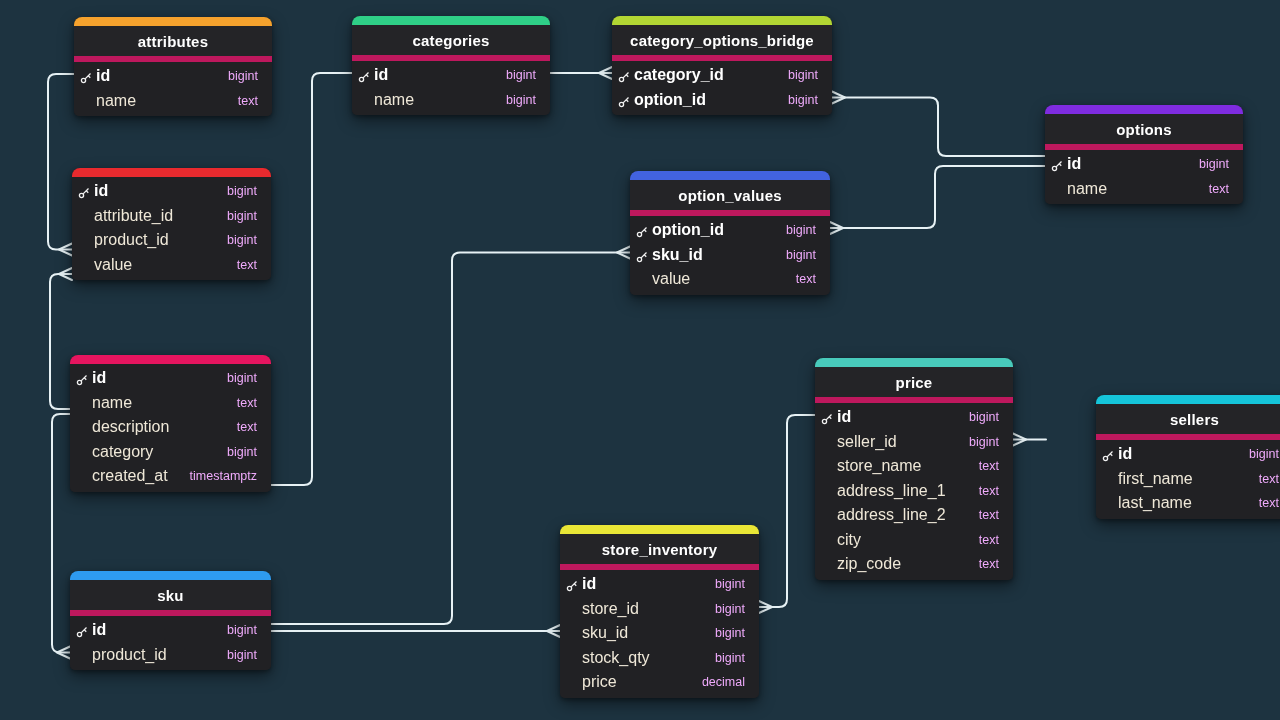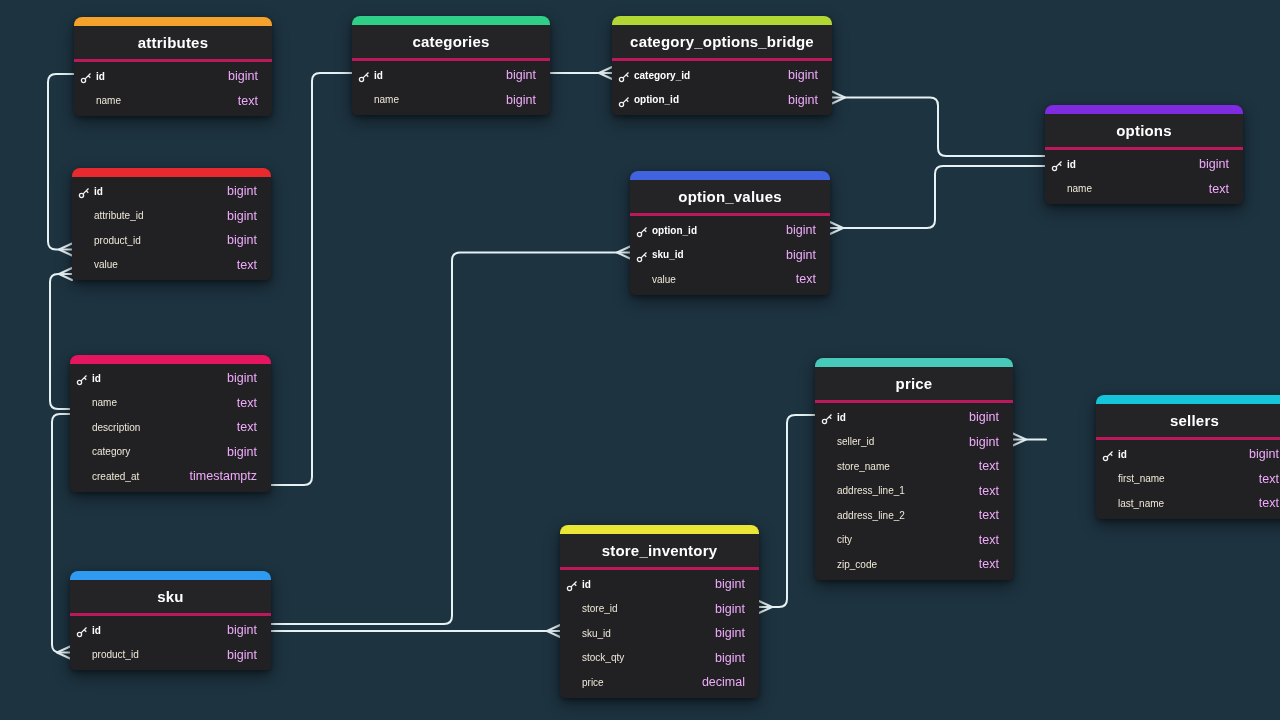--- a/index.html
+++ b/index.html
@@ -14,30 +14,30 @@
     pointer-events:stroke;
   }
   .table{
     position:absolute;border-radius:8px 8px 5px 5px;
     box-shadow:0 6px 16px rgba(0,0,0,.45), 0 2px 4px rgba(0,0,0,.35);
     background:#202023;
   }
   .accent{height:9px;border-radius:8px 8px 0 0;}
   .thead{
     height:36px;display:flex;align-items:center;justify-content:center;
-    background:#242427;border-bottom:3px solid #be185d;
+    background:#242427;border-bottom:6px solid #be185d;
     border-radius:0 0 0 0;box-sizing:border-box;
   }
   .ttitle{color:#ffffff;font-size:15px;font-weight:bold;letter-spacing:.2px;}
   .fields{padding:2px 0 3px 0;background:#212124;border-radius:0 0 5px 5px;}
   .frow{
     position:relative;height:24.5px;display:flex;align-items:center;
     padding:0 14px 0 22px;box-sizing:border-box;
   }
-  .fname{color:#efe8d8;font-size:10px;white-space:nowrap;}
+  .fname{color:#efe8d8;font-size:16px;white-space:nowrap;}
   .frow.pk .fname{color:#ffffff;font-weight:bold;}
   .ftype{margin-left:auto;color:#f0abfc;font-size:12.5px;white-space:nowrap;padding-left:14px;}
   .keyicon{
     position:absolute;left:6px;top:50%;transform:translateY(-50%);
     width:12px;height:12px;color:#f2f2f2;display:block;
   }
 </style>
 </head>
 <body>
 

